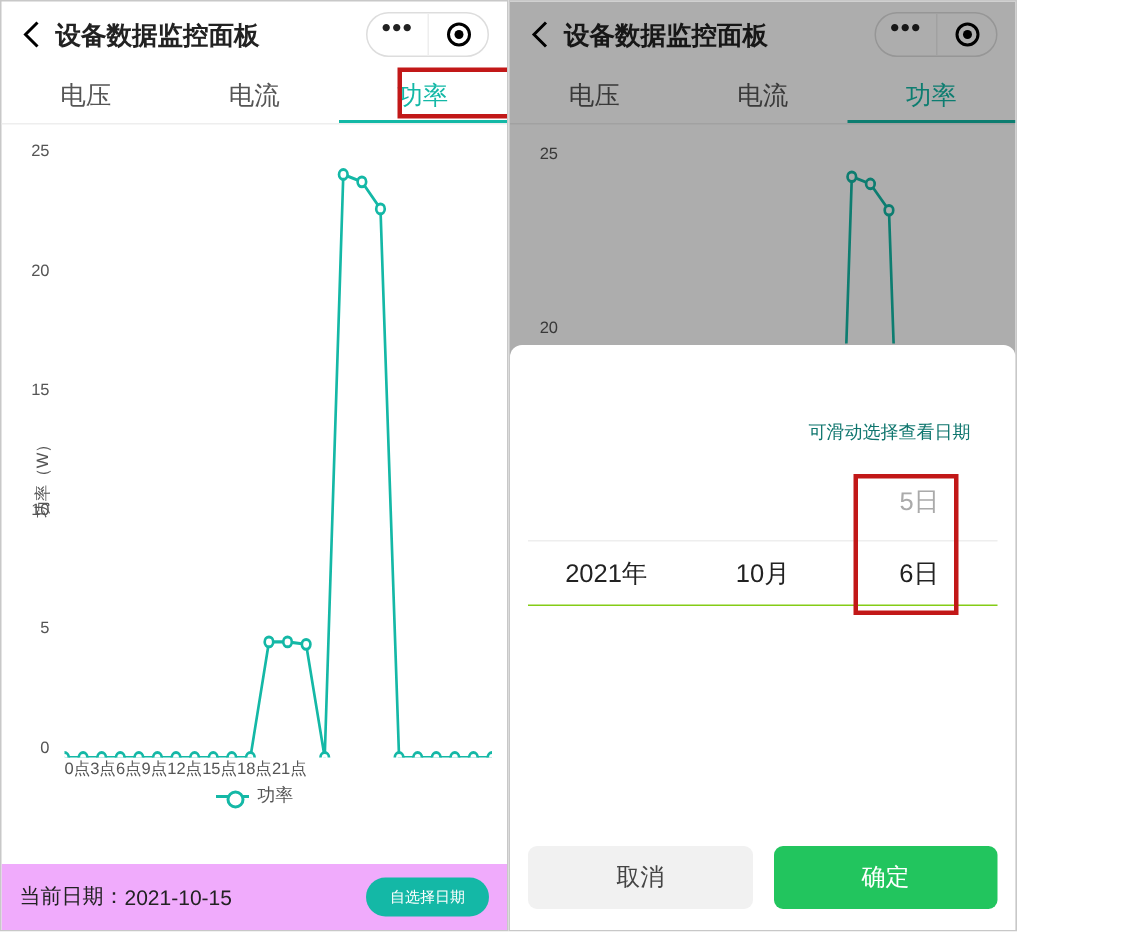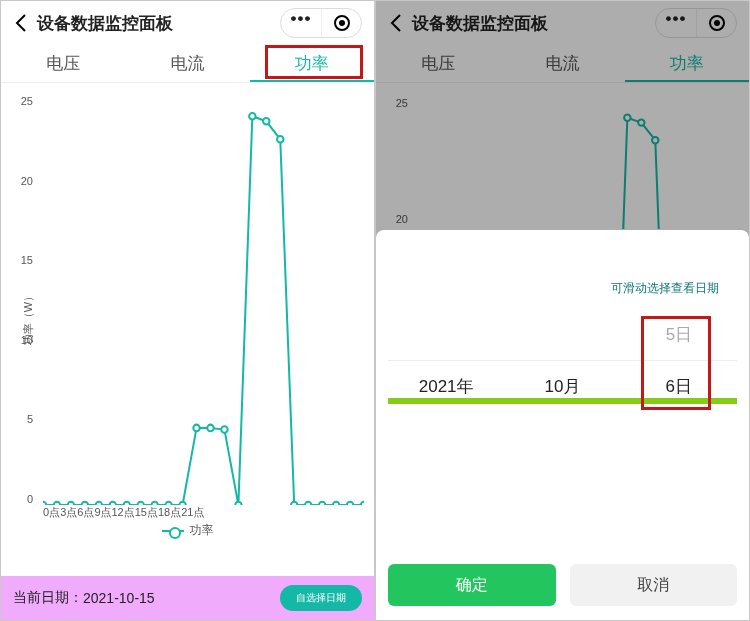--- a/index.html
+++ b/index.html
@@ -6,21 +6,21 @@
   body {
     width: 750px;
     height: 621px;
     background: #fff;
     font-family: -apple-system, "PingFang SC", "Microsoft YaHei", sans-serif;
     font-size: 13px;
     color: #333;
   }
   .container {
     display: flex;
-    width: 750px;
+    width: 678px;
     height: 621px;
   }
   .panel {
     position: relative;
     width: 375px;
     height: 621px;
     border: 1px solid #c8c8c8;
     background: #fff;
     overflow: hidden;
   }
@@ -174,23 +174,23 @@
     padding:0 12px 14px 12px;
   }
   .hint {
     position:absolute; right:30px; top:50px;
     color:#0f766e; font-size:12px;
   }
   .picker {
     position:absolute;
     top:130px; left:12px; right:12px;
     border-top:1px solid #eee;
-    border-bottom:6px solid #84cc16;
+    border-bottom:1px solid #84cc16;
     height:44px;
-    display:flex; align-items:flex-end;
+    display:flex; align-items:center;
     font-size:17px; color:#222;
   }
   .picker .col { flex:1; text-align:center; }
   .picker .above {
     position:absolute; right:0; top:-38px; width:33.3%; text-align:center;
     font-size:17px; color:#aaa;
   }
   .day-highlight {
     position:absolute;
     right: 38px;
@@ -352,19 +352,19 @@
     <div class="sheet">
       <div class="hint">可滑动选择查看日期</div>
       <div class="picker">
         <div class="above">5日</div>
         <div class="col">2021年</div>
         <div class="col">10月</div>
         <div class="col">6日</div>
       </div>
       <div class="day-highlight"></div>
       <div class="sheet-buttons">
+        <div class="btn cancel">取消</div>
         <div class="btn confirm">确定</div>
-        <div class="btn cancel">取消</div>
       </div>
     </div>
   </div>
 
 </div>
 
 </body></html>

